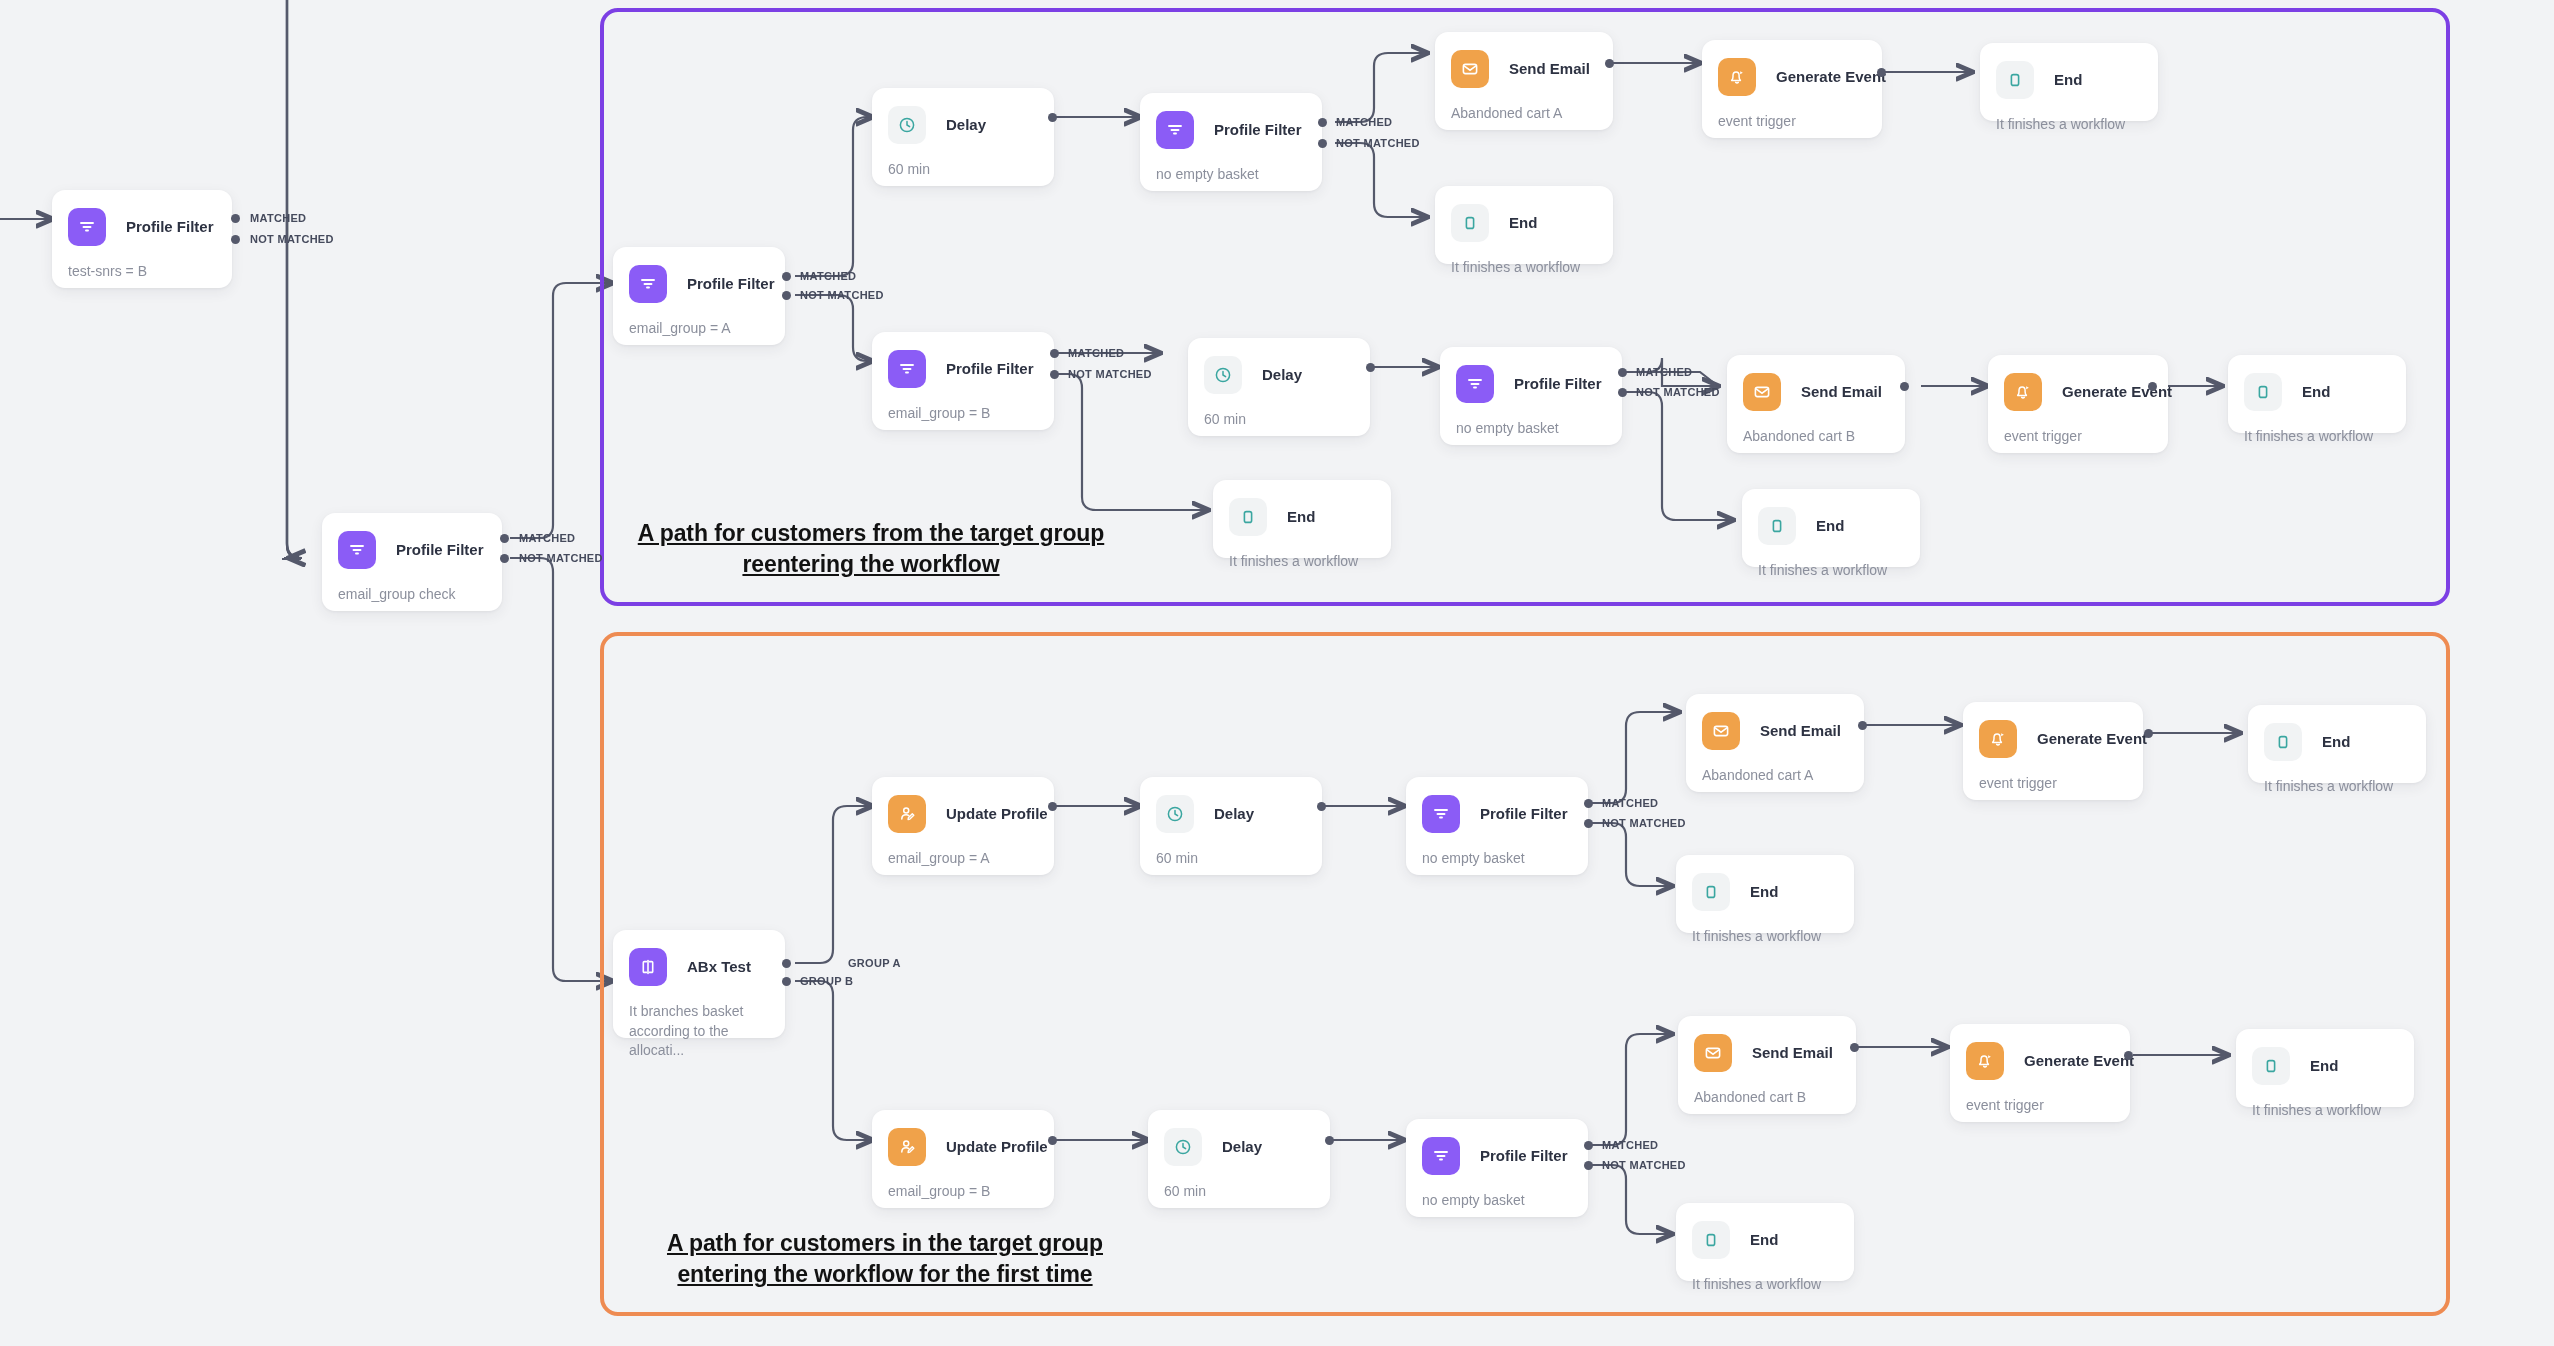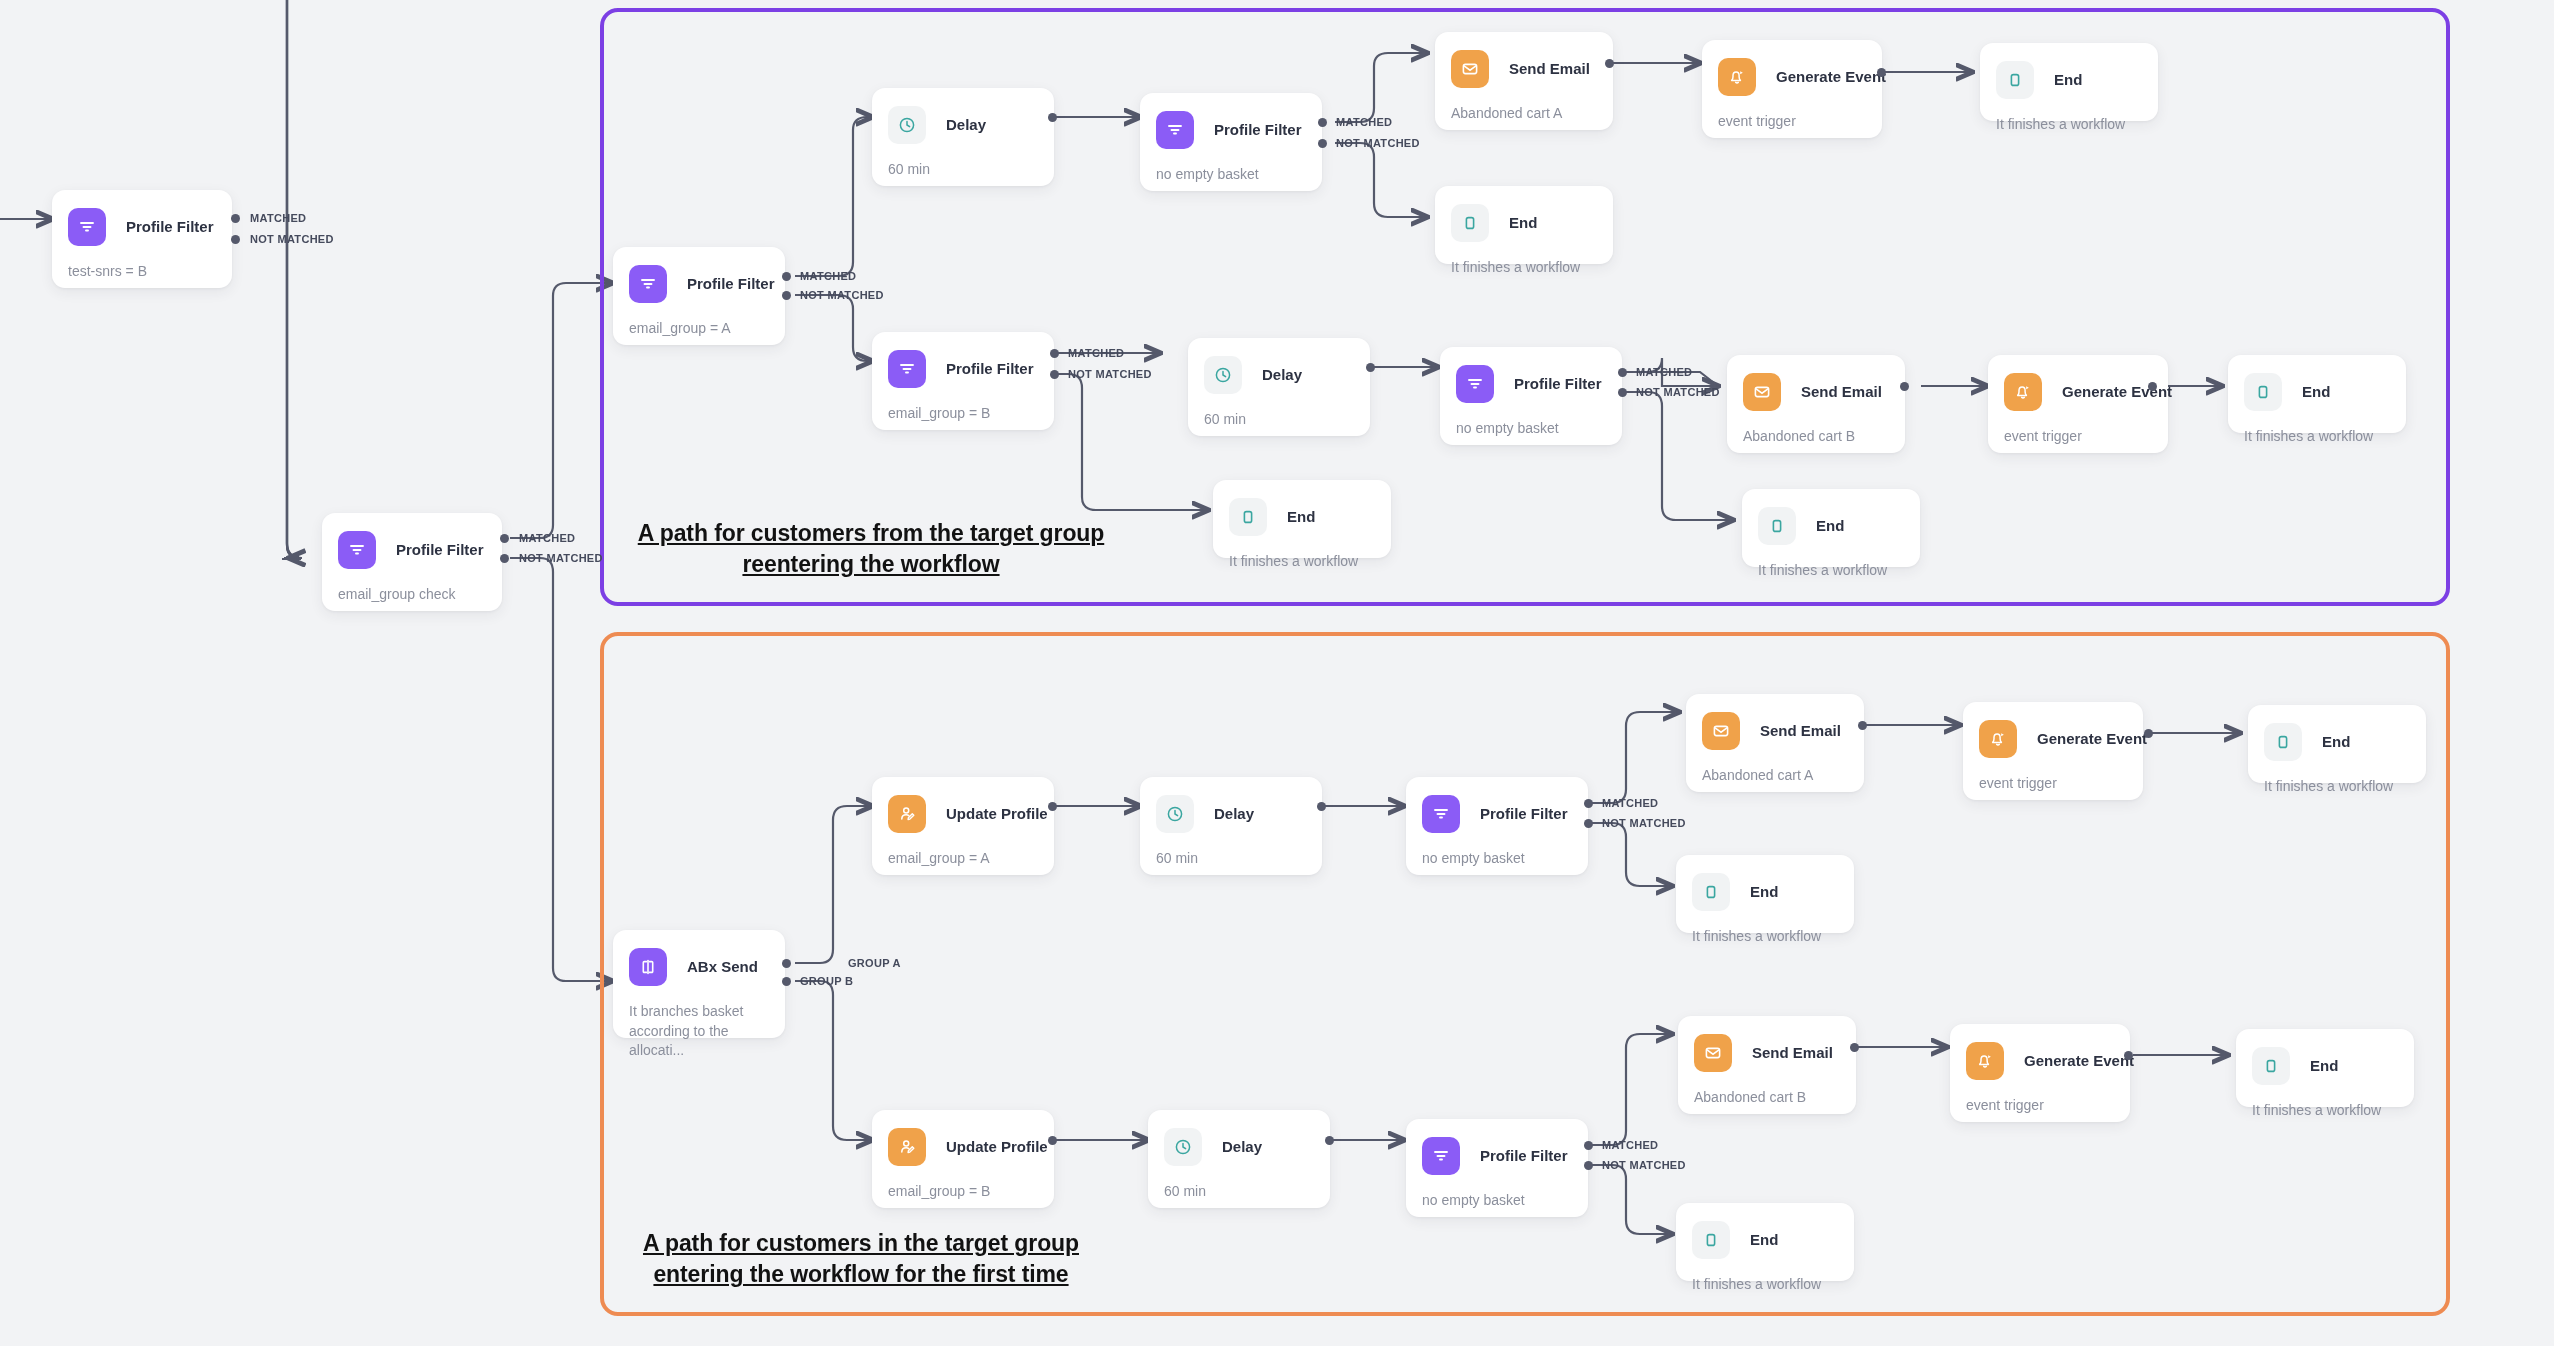--- a/index.html
+++ b/index.html
@@ -173,21 +173,21 @@
     <path d="M1855,1047 L1947,1047" marker-end="url(#ah)"></path>
 
     <path d="M2133,1055 L2228,1055" marker-end="url(#ah)"></path>
   </svg>
 
   <div class="group-box purple" style="left:600px; top:8px; width:1850px; height:598px;"></div>
   <div class="group-box orange" style="left:600px; top:632px; width:1850px; height:684px;"></div>
 
   <div class="group-caption" style="left:636px; top:518px; width:470px;">A path for customers from the target group
 reentering the workflow</div>
-  <div class="group-caption" style="left:626px; top:1228px; width:470px;">A path for customers in the target group
+  <div class="group-caption" style="left:650px; top:1228px; width:470px;">A path for customers in the target group
 entering the workflow for the first time</div>
 
   <div class="node" style="left:52px; top:190px; width:180px; height:98px;">
     <div class="node-head">
       <div class="node-icon purple">
         <svg width="20" height="20" viewBox="0 0 20 20">
             <path d="M4 6h12M6.5 10h7M9 13.5h2" stroke="#fff" stroke-width="1.9" stroke-linecap="round"></path>
           </svg>
       </div>
       <div class="node-title">Profile Filter</div>
@@ -427,21 +427,21 @@
 
   <div class="node" style="left:613px; top:930px; width:172px; height:108px;">
     <div class="node-head">
       <div class="node-icon purple">
         <svg width="20" height="20" viewBox="0 0 20 20">
             <path d="M8.6 4.6H6.2a.9.9 0 0 0-.9.9v9a.9.9 0 0 0 .9.9h2.4" fill="none" stroke="#fff" stroke-width="1.6" stroke-linecap="round"></path>
             <path d="M11.4 4.6h2.4a.9.9 0 0 1 .9.9v9a.9.9 0 0 1-.9.9h-2.4" fill="none" stroke="#fff" stroke-width="1.6" stroke-linecap="round"></path>
             <path d="M10 3.6v12.8" stroke="#fff" stroke-width="1.6" stroke-linecap="round"></path>
           </svg>
       </div>
-      <div class="node-title">ABx Send</div>
+      <div class="node-title">ABx Test</div>
     </div>
     <div class="node-sub two-line" style="white-space:pre-line;">It branches basket
 according to the allocati...</div>
   </div>
   <div class="port" style="left:782px; top:959px;"></div>
   <div class="port" style="left:782px; top:977px;"></div>
   <div class="port-label" style="left:848px; top:957px;">GROUP A</div>
   <div class="port-label" style="left:800px; top:975px;">GROUP B</div>
 
   <div class="node" style="left:872px; top:777px; width:182px; height:98px;">

